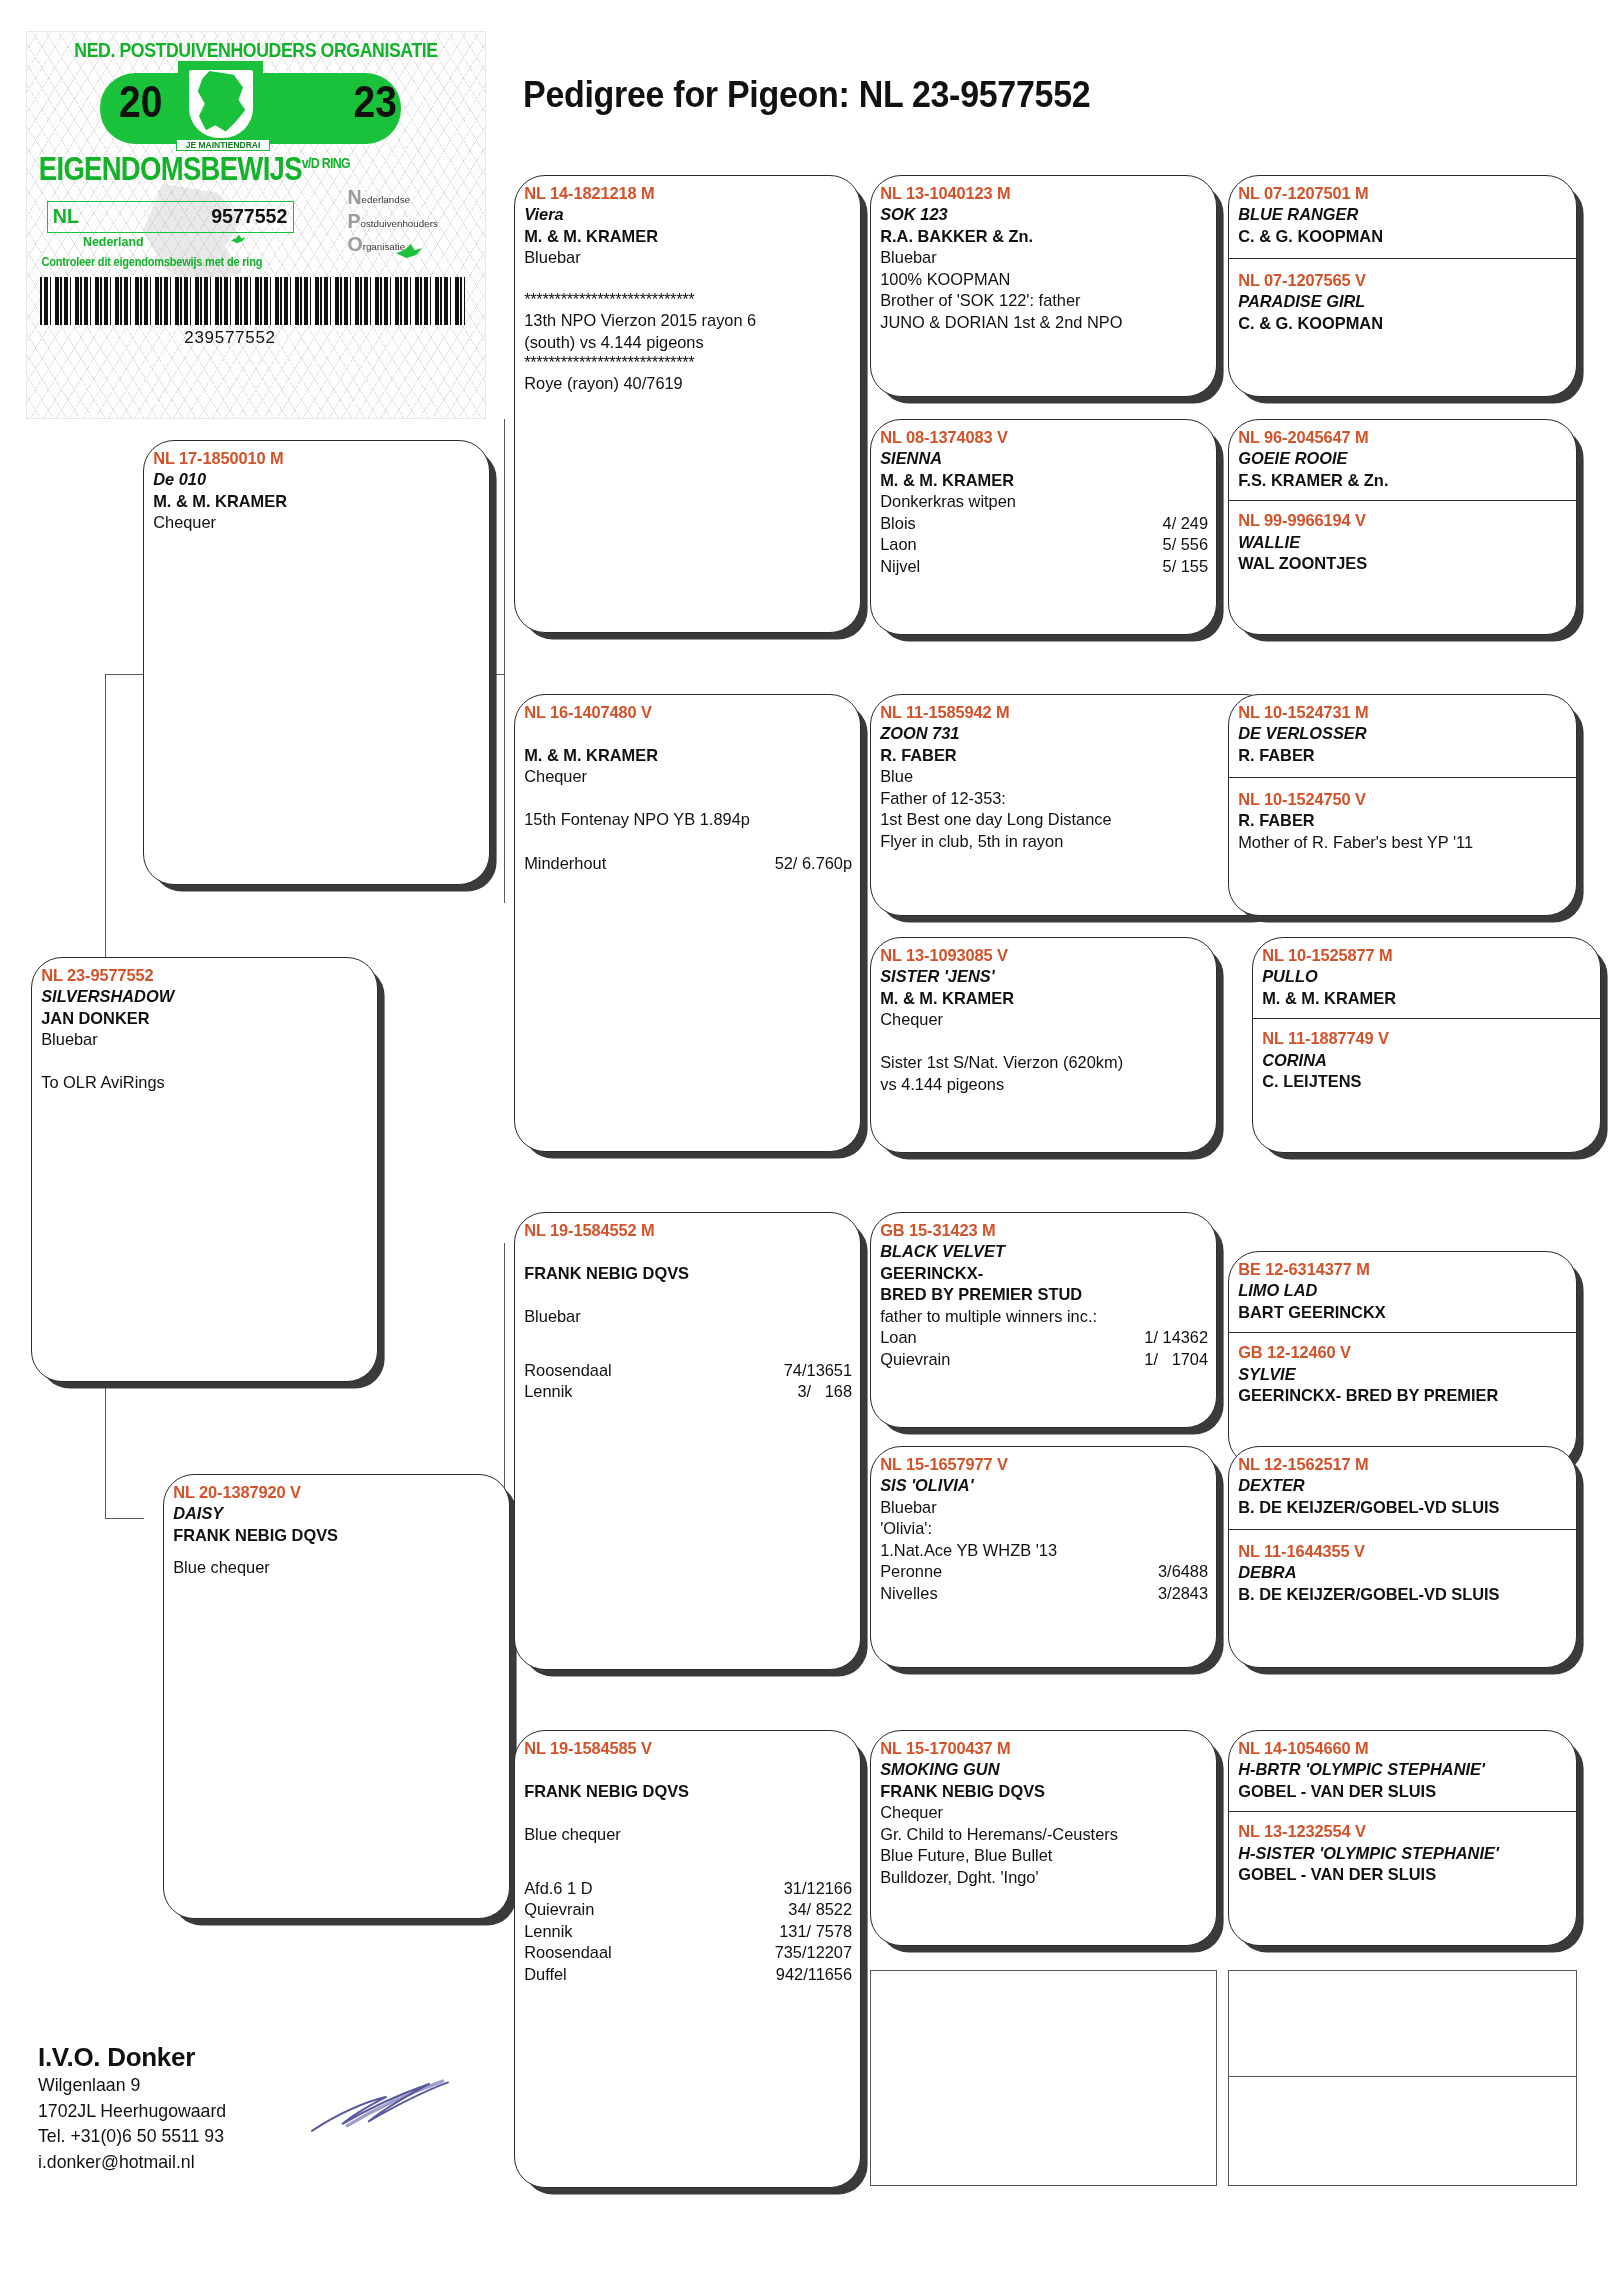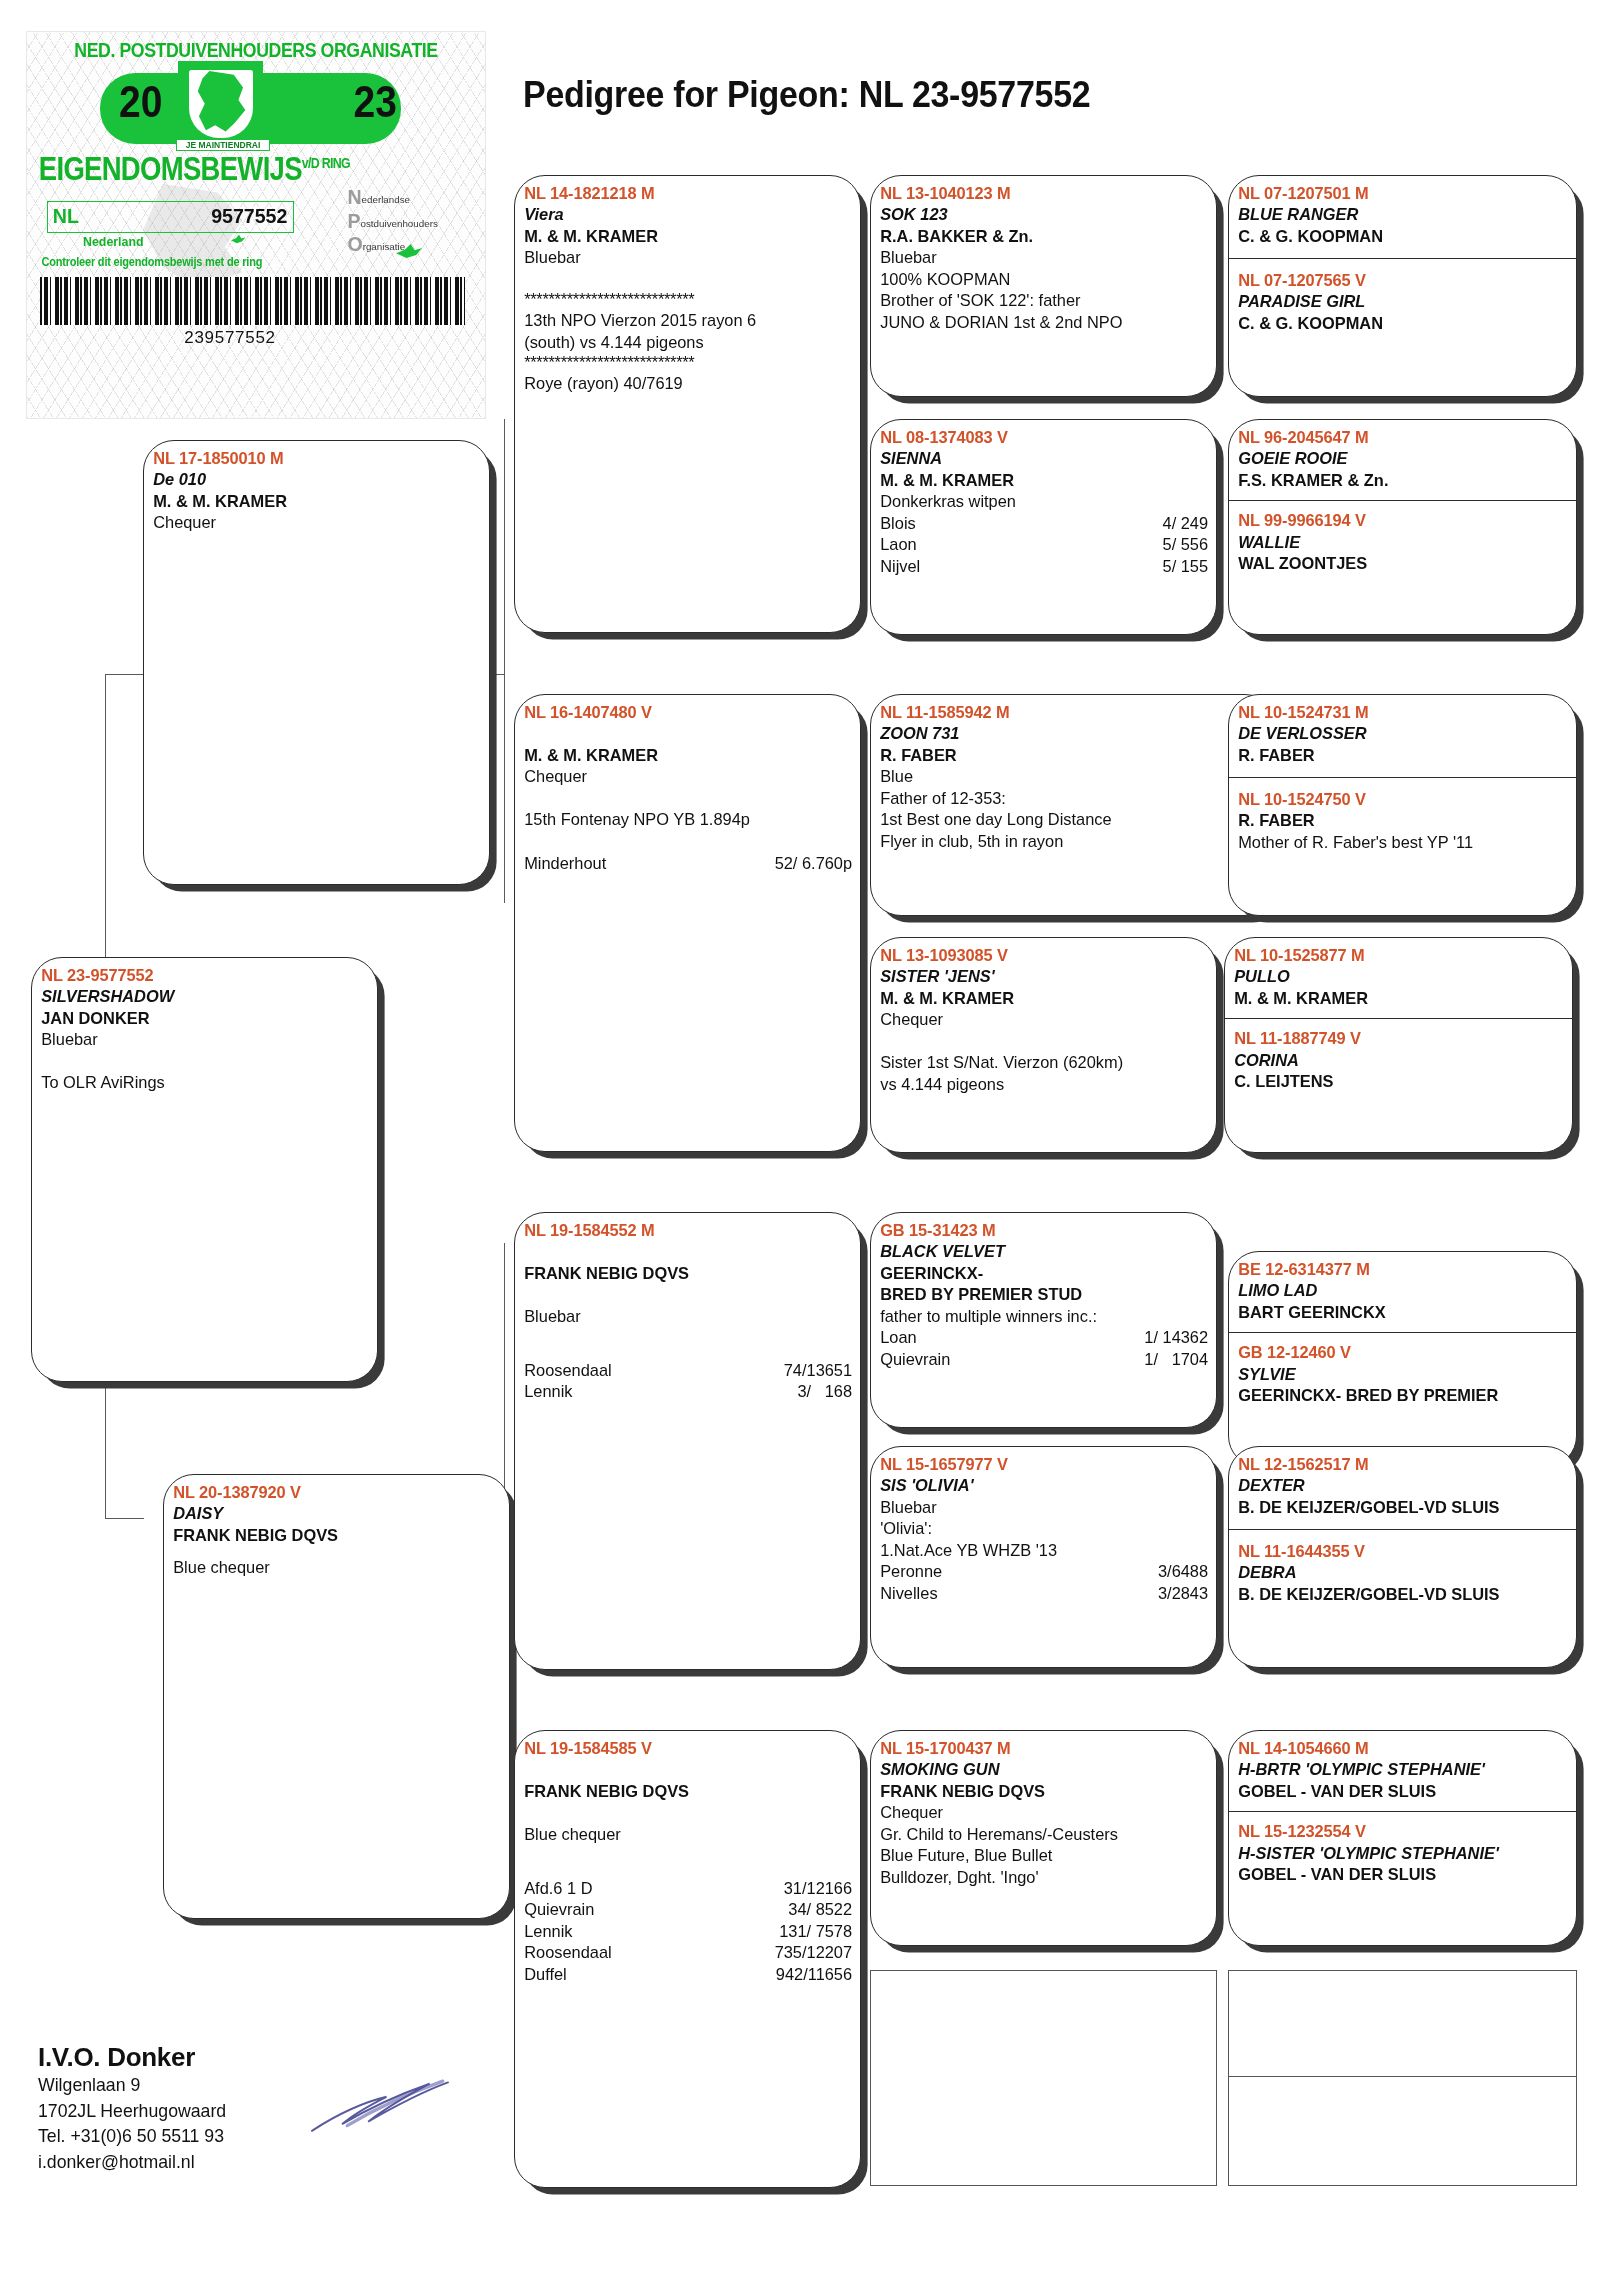--- a/index.html
+++ b/index.html
@@ -463,21 +463,21 @@
   <div class="box shadow" style="left:1228px;top:694px;width:349px;height:222px;">
     <div class="ring">NL 10-1524731 M</div>
     <div class="nick">DE VERLOSSER</div>
     <div class="owner">R. FABER</div>
     <div style="height:11px;border-bottom:0.7px solid #2b2b2b;margin:0 -7.9px 0 -9.2px;"></div>
     <div class="ring" style="padding-top:10.5px;">NL 10-1524750 V</div>
     <div class="owner">R. FABER</div>
     <div class="txt">Mother of R. Faber's best YP '11</div>
   </div>
 
-  <div class="box shadow" style="left:1224px;top:937px;width:349px;height:216px;">
+  <div class="box shadow" style="left:1252px;top:937px;width:349px;height:216px;">
     <div class="ring">NL 10-1525877 M</div>
     <div class="nick">PULLO</div>
     <div class="owner">M. &amp; M. KRAMER</div>
     <div style="height:8.5px;border-bottom:0.7px solid #2b2b2b;margin:0 -7.9px 0 -9.2px;"></div>
     <div class="ring" style="padding-top:9.2px;">NL 11-1887749 V</div>
     <div class="nick">CORINA</div>
     <div class="owner">C. LEIJTENS</div>
   </div>
 
   <div class="box shadow" style="left:1228px;top:1212px;width:349px;height:216px;margin-top:39px;">
@@ -498,21 +498,21 @@
     <div class="ring" style="padding-top:10.5px;">NL 11-1644355 V</div>
     <div class="nick">DEBRA</div>
     <div class="owner">B. DE KEIJZER/GOBEL-VD SLUIS</div>
   </div>
 
   <div class="box shadow" style="left:1228px;top:1730px;width:349px;height:216px;">
     <div class="ring">NL 14-1054660 M</div>
     <div class="nick">H-BRTR 'OLYMPIC STEPHANIE'</div>
     <div class="owner">GOBEL - VAN DER SLUIS</div>
     <div style="height:8.5px;border-bottom:0.7px solid #2b2b2b;margin:0 -7.9px 0 -9.2px;"></div>
-    <div class="ring" style="padding-top:9.2px;">NL 15-1232554 V</div>
+    <div class="ring" style="padding-top:9.2px;">NL 13-1232554 V</div>
     <div class="nick">H-SISTER 'OLYMPIC STEPHANIE'</div>
     <div class="owner">GOBEL - VAN DER SLUIS</div>
   </div>
 
   <div class="box thin" style="left:1228px;top:1970px;width:349px;height:216px;">
     <div style="height:98px;border-bottom:0.7px solid #555;margin:0 -7.9px 0 -9.2px;"></div>
   </div>
 
   <div class="footer">
     <div class="f-name">I.V.O. Donker</div>

